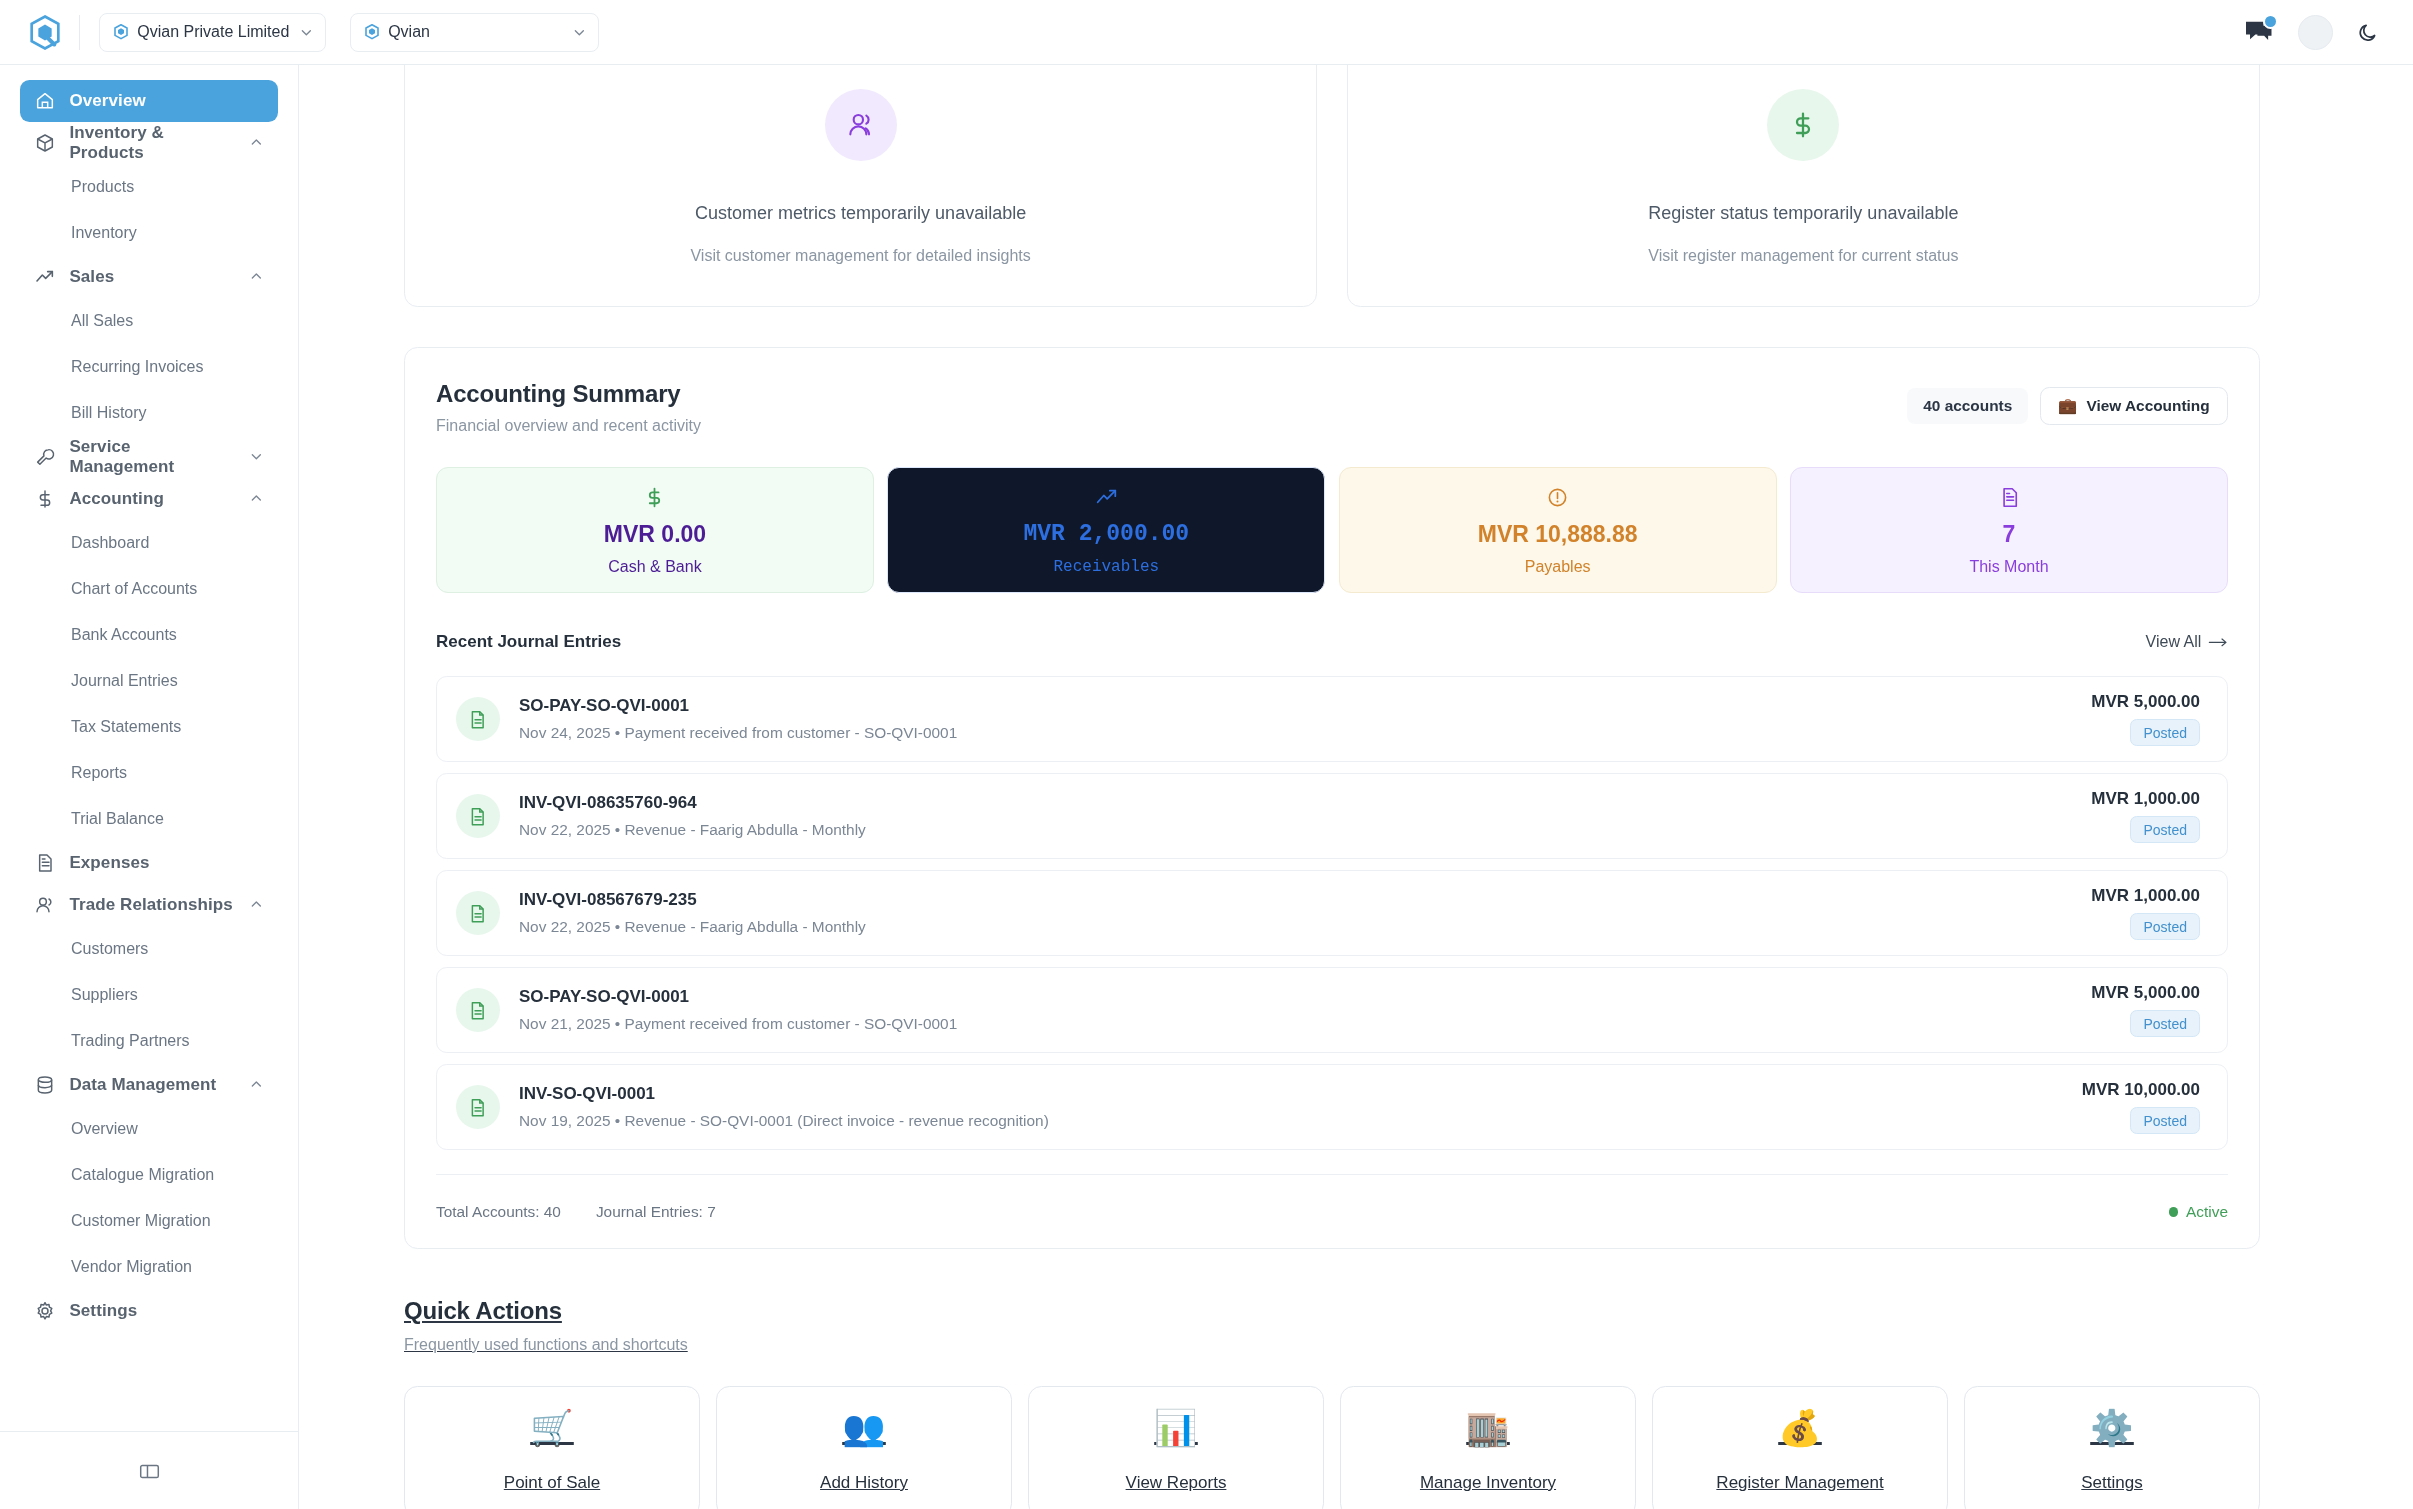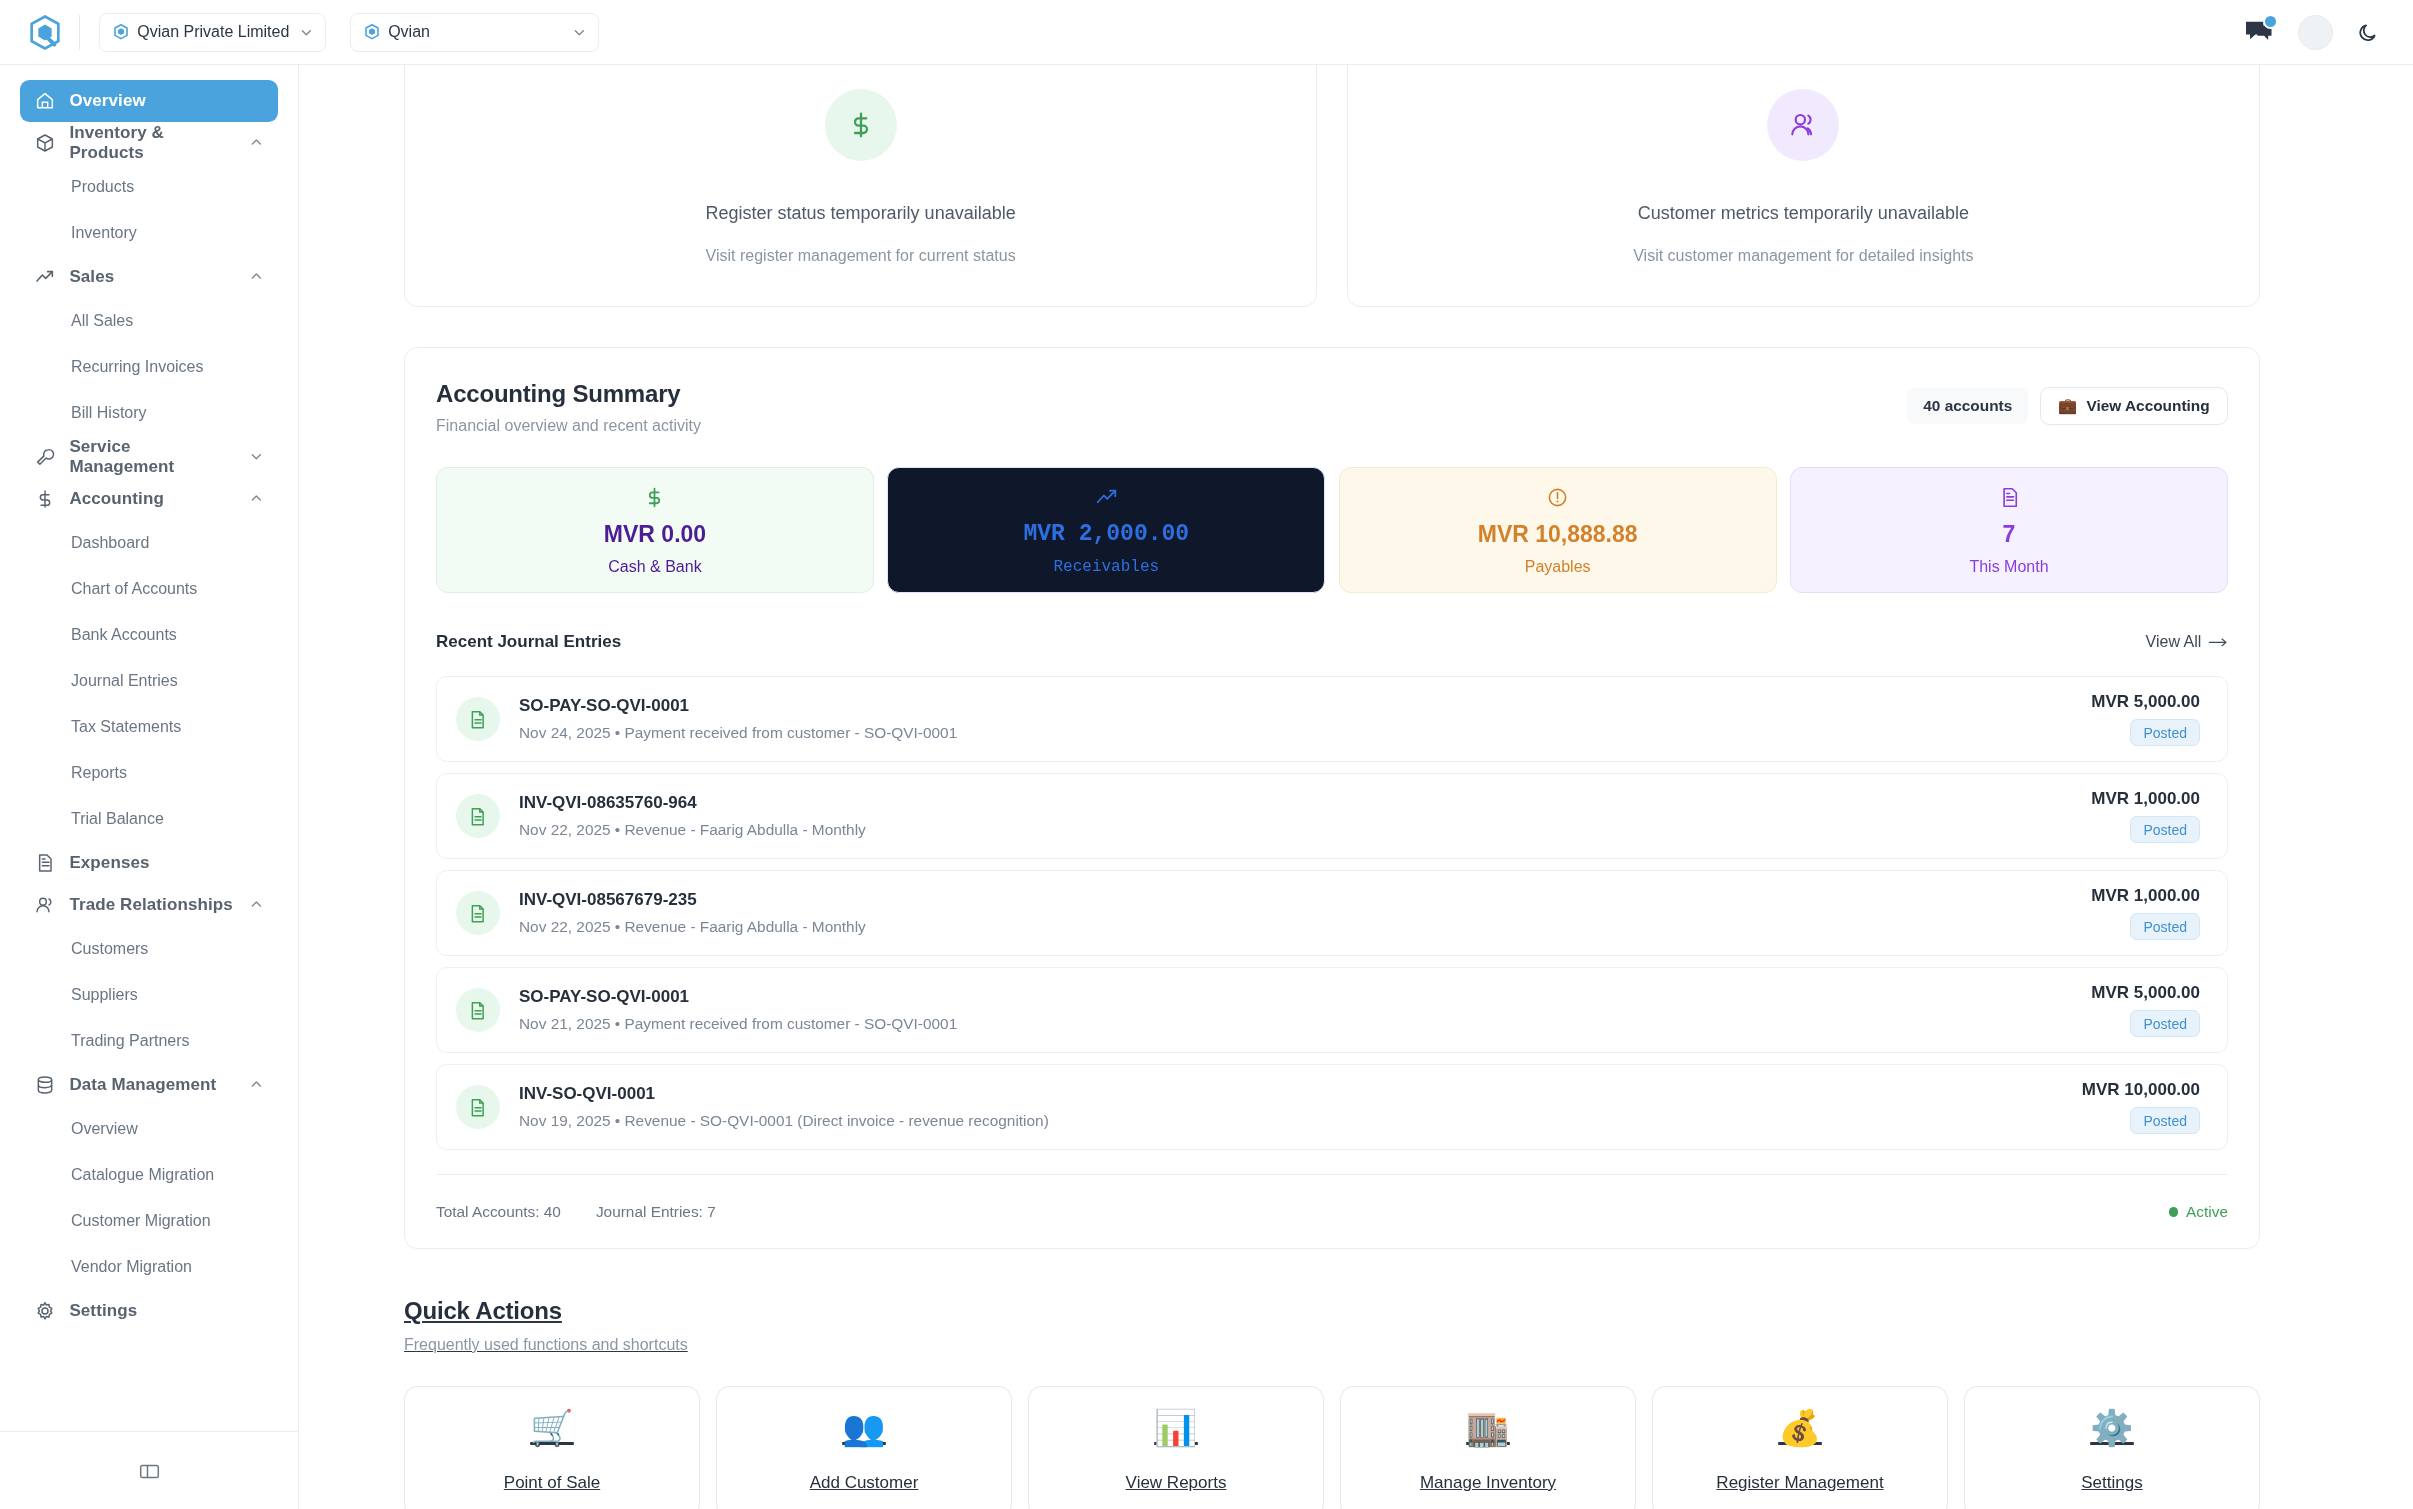--- a/index.html
+++ b/index.html
@@ -433,41 +433,41 @@
         </svg>
     </span>
   </div>
 </div>
 
 <div class="main">
   <div class="main-inner">
 
     <div class="status-row">
       <div class="status-card">
-        <div class="status-bubble bubble-green">
-          <svg viewBox="0 0 48 48" width="32" height="32">
-              <path d="M24 7 V41" stroke="#3f9e57" stroke-width="3.4" stroke-linecap="round"></path>
-              <path d="M32 14 H20.5 a5.5 5.5 0 0 0 0 11 h7 a5.5 5.5 0 0 1 0 11 H15" fill="none" stroke="#3f9e57" stroke-width="3.4" stroke-linecap="round"></path>
-            </svg>
-        </div>
-        <div class="status-title">Register status temporarily unavailable</div>
-        <div class="status-sub">Visit register management for current status</div>
-      </div>
-      <div class="status-card">
         <div class="status-bubble bubble-purple">
           <svg viewBox="0 0 48 48" width="32" height="32">
               <circle cx="20" cy="16" r="7" fill="none" stroke="#8a3ddd" stroke-width="3.2"></circle>
               <path d="M8 38 a12 12 0 0 1 24 0" fill="none" stroke="#8a3ddd" stroke-width="3.2" stroke-linecap="round"></path>
               <path d="M32 10 a7 7 0 0 1 0 12" fill="none" stroke="#8a3ddd" stroke-width="3.2" stroke-linecap="round"></path>
               <path d="M36 38 a11 11 0 0 0 -5 -9" fill="none" stroke="#8a3ddd" stroke-width="3.2" stroke-linecap="round"></path>
             </svg>
         </div>
         <div class="status-title">Customer metrics temporarily unavailable</div>
         <div class="status-sub">Visit customer management for detailed insights</div>
       </div>
+      <div class="status-card">
+        <div class="status-bubble bubble-green">
+          <svg viewBox="0 0 48 48" width="32" height="32">
+              <path d="M24 7 V41" stroke="#3f9e57" stroke-width="3.4" stroke-linecap="round"></path>
+              <path d="M32 14 H20.5 a5.5 5.5 0 0 0 0 11 h7 a5.5 5.5 0 0 1 0 11 H15" fill="none" stroke="#3f9e57" stroke-width="3.4" stroke-linecap="round"></path>
+            </svg>
+        </div>
+        <div class="status-title">Register status temporarily unavailable</div>
+        <div class="status-sub">Visit register management for current status</div>
+      </div>
     </div>
 
     <div class="acct-card">
       <div class="acct-head">
         <div>
           <div class="acct-title">Accounting Summary</div>
           <div class="acct-sub">Financial overview and recent activity</div>
         </div>
         <div class="acct-head-right">
           <span class="pill-accounts">40 accounts</span>
@@ -635,21 +635,21 @@
     <div class="qa-wrap">
       <div class="qa-title">Quick Actions</div>
       <div class="qa-sub">Frequently used functions and shortcuts</div>
       <div class="qa-grid">
         <div class="qa-card">
           <span class="qa-emoji">🛒</span>
           <span class="qa-label">Point of Sale</span>
         </div>
         <div class="qa-card">
           <span class="qa-emoji">👥</span>
-          <span class="qa-label">Add Customer</span>
+          <span class="qa-label">Add History</span>
         </div>
         <div class="qa-card">
           <span class="qa-emoji">📊</span>
           <span class="qa-label">View Reports</span>
         </div>
         <div class="qa-card">
           <span class="qa-emoji">🏬</span>
           <span class="qa-label">Manage Inventory</span>
         </div>
         <div class="qa-card">

